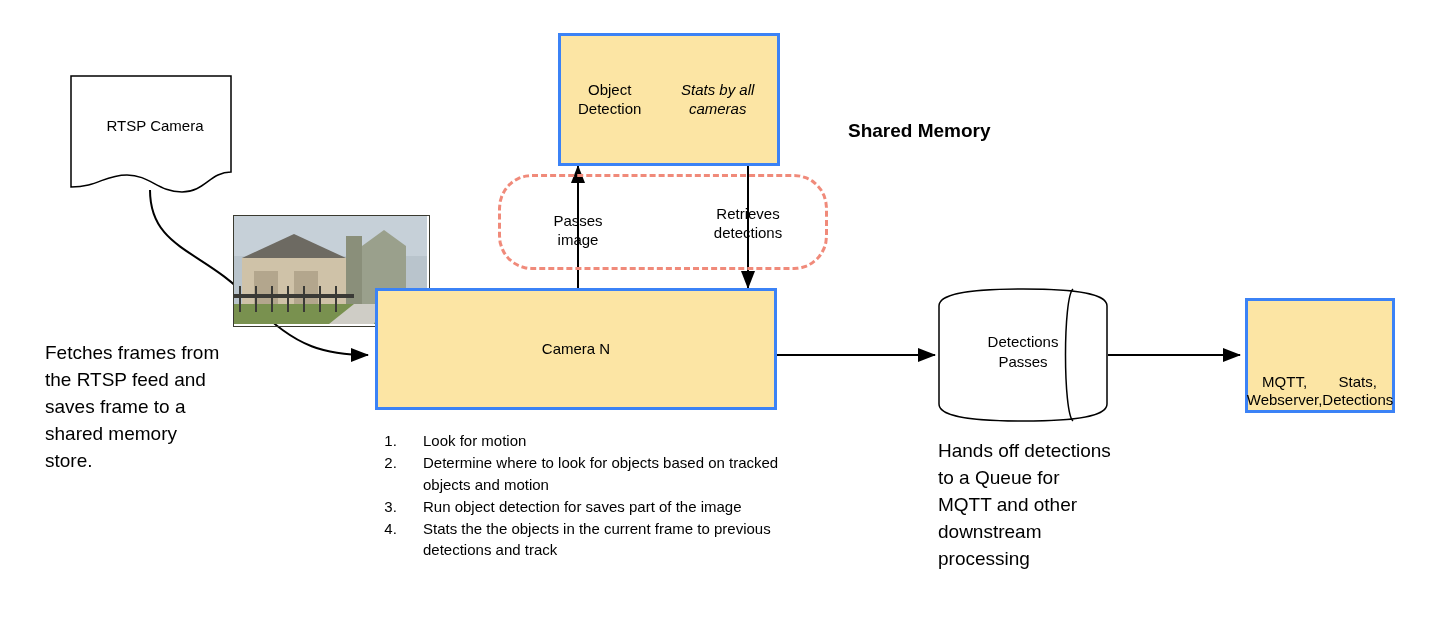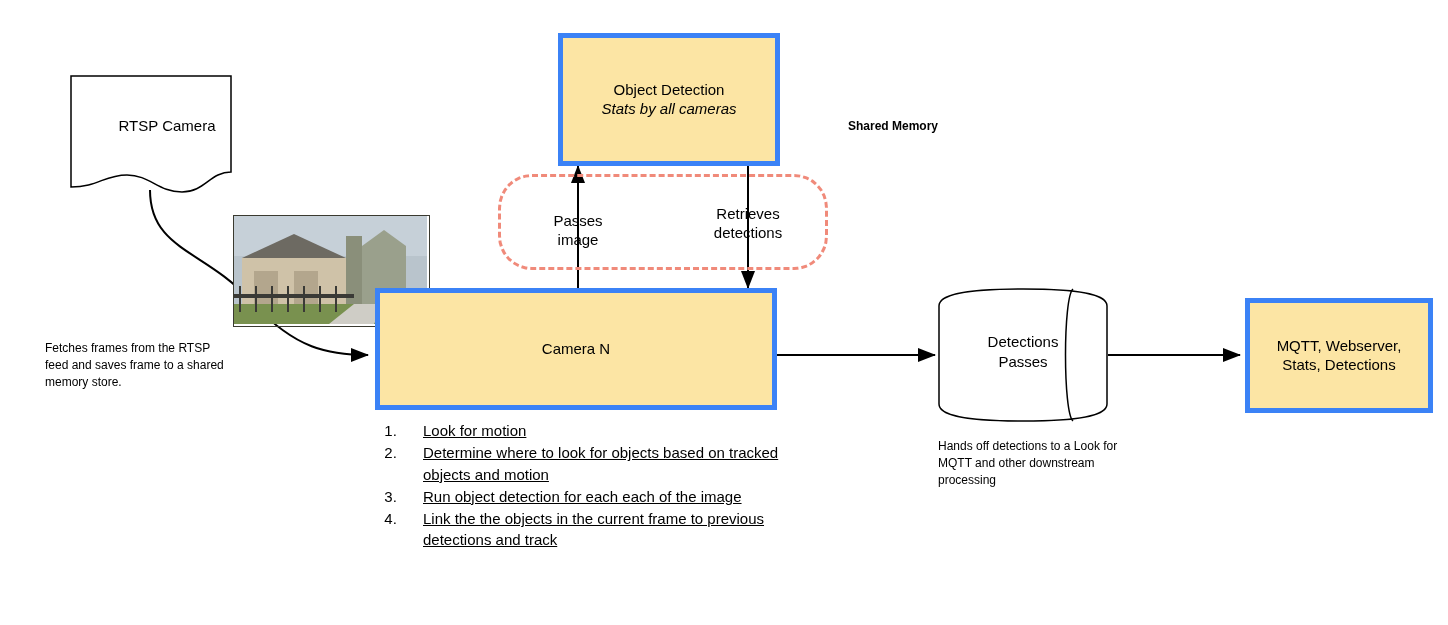--- a/index.html
+++ b/index.html
@@ -15,46 +15,45 @@
     font-family: "Liberation Sans", sans-serif;
     color: #000000;
     overflow: hidden;
   }
   .node {
     position: absolute;
     box-sizing: border-box;
   }
   .box {
     background: #fce5a4;
-    border: 5px solid #3b82f6;
+    border: 3px solid #3b82f6;
     display: flex;
-    flex-direction: column;
     align-items: center;
     justify-content: center;
     text-align: center;
     font-size: 15px;
     line-height: 1.25;
   }
   .box .sub {
     font-style: italic;
   }
   .doc-shape {
     position: absolute;
   }
   .doc-label {
     position: absolute;
     text-align: center;
     font-size: 15px;
     width: 100%;
     top: 42px;
-    left: 16px;
+    left: 4px;
   }
   .note {
     position: absolute;
-    font-size: 12px;
+    font-size: 19px;
     line-height: 1.42;
   }
   .note .bold {
     font-weight: bold;
   }
   .svg-layer {
     position: absolute;
     left: 0;
     top: 0;
     width: 1448px;
@@ -174,40 +173,40 @@
         <line x1="86" y1="70" x2="86" y2="96"></line>
         <line x1="102" y1="70" x2="102" y2="96"></line>
       </g>
     </svg>
   </div>
 
   <div class="node box" style="left:375px; top:288px; width:402px; height:122px;">
     <div>Camera N</div>
   </div>
 
-  <div class="steps" style="left:375px; top:420px; width:410px;text-decoration:underline;">
+  <div class="steps" style="left:375px; top:430px; width:410px;">
     <ol>
       <li>Look for motion</li>
       <li>Determine where to look for objects based on tracked objects and motion</li>
-      <li>Run object detection for each each of the image</li>
-      <li>Link the the objects in the current frame to previous detections and track</li>
+      <li>Run object detection for saves part of the image</li>
+      <li>Stats the the objects in the current frame to previous detections and track</li>
     </ol>
   </div>
 
   <div class="node" style="left:938px; top:288px; width:170px; height:134px;">
     <svg width="170" height="134" viewBox="0 0 170 134">
       <path d="M 1 18 C 1 8, 20 1, 85 1 C 150 1, 169 8, 169 18 L 169 116 C 169 126, 150 133, 85 133 C 20 133, 1 126, 1 116 Z" fill="#ffffff" stroke="#000000" stroke-width="1.5"></path>
       <path d="M 135 1 C 125 9, 125 125, 135 133" fill="none" stroke="#000000" stroke-width="1.5"></path>
     </svg>
     <div class="cyl-label" style="top:44px;">
       <div>Detections</div>
       <div>Passes</div>
     </div>
   </div>
 
-  <div class="note" style="left:938px; top:438px; width:180px;">Hands off detections to a Look for MQTT and other downstream processing</div>
-
-  <div class="node box" style="left:1245px; top:298px; width:188px; height:115px;">
+  <div class="note" style="left:938px; top:438px; width:180px;">Hands off detections to a Queue for MQTT and other downstream processing</div>
+
+  <div class="node box" style="left:1245px; top:298px; width:150px; height:115px;align-items:flex-end;">
     <div>MQTT, Webserver,</div>
     <div>Stats, Detections</div>
   </div>
 
 </div>
 
 </body></html>

